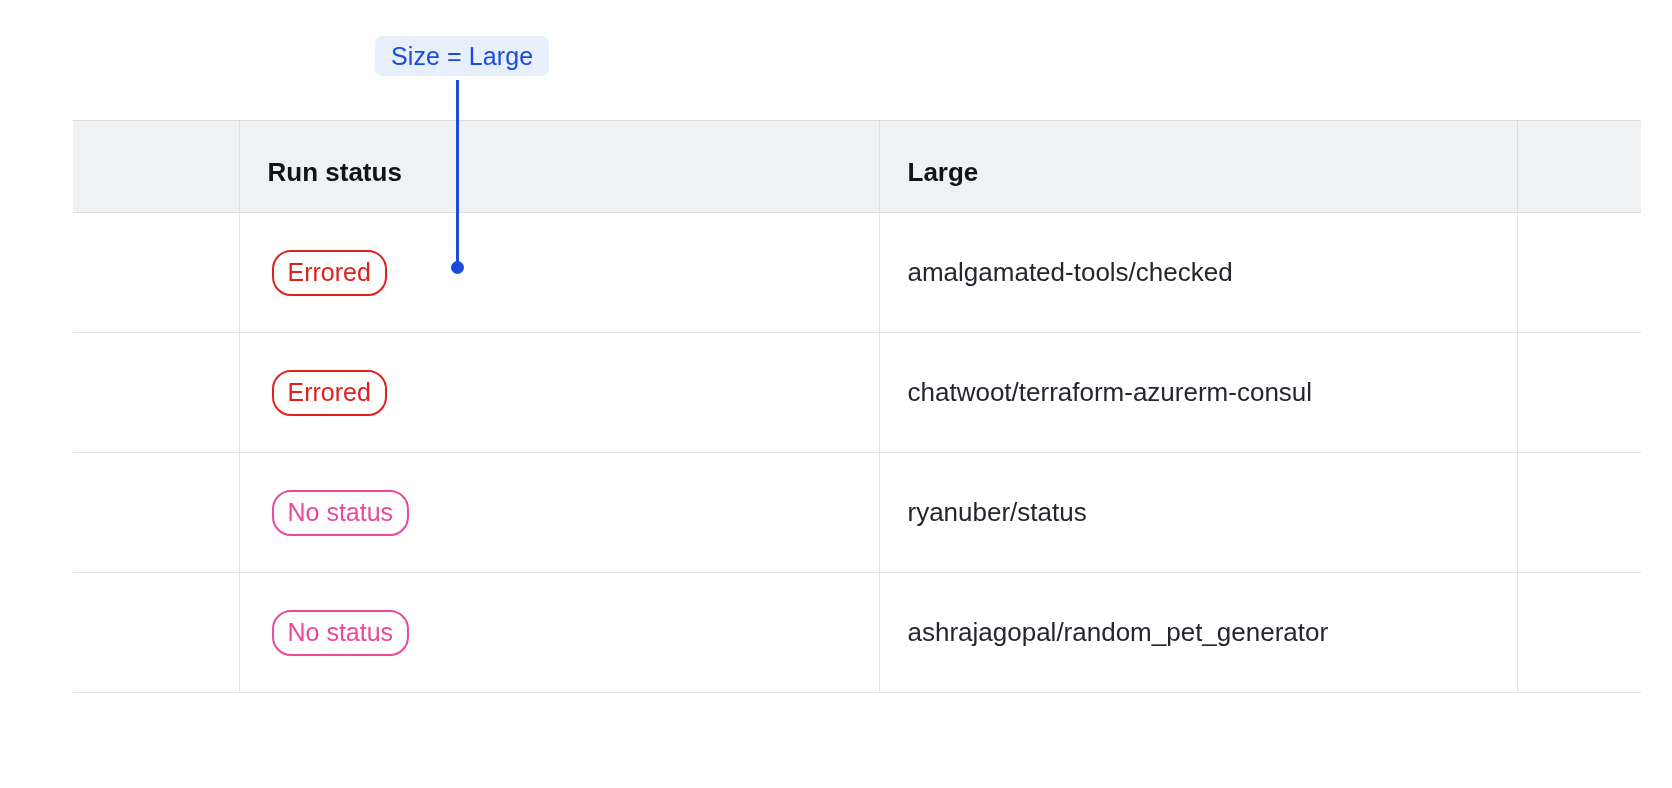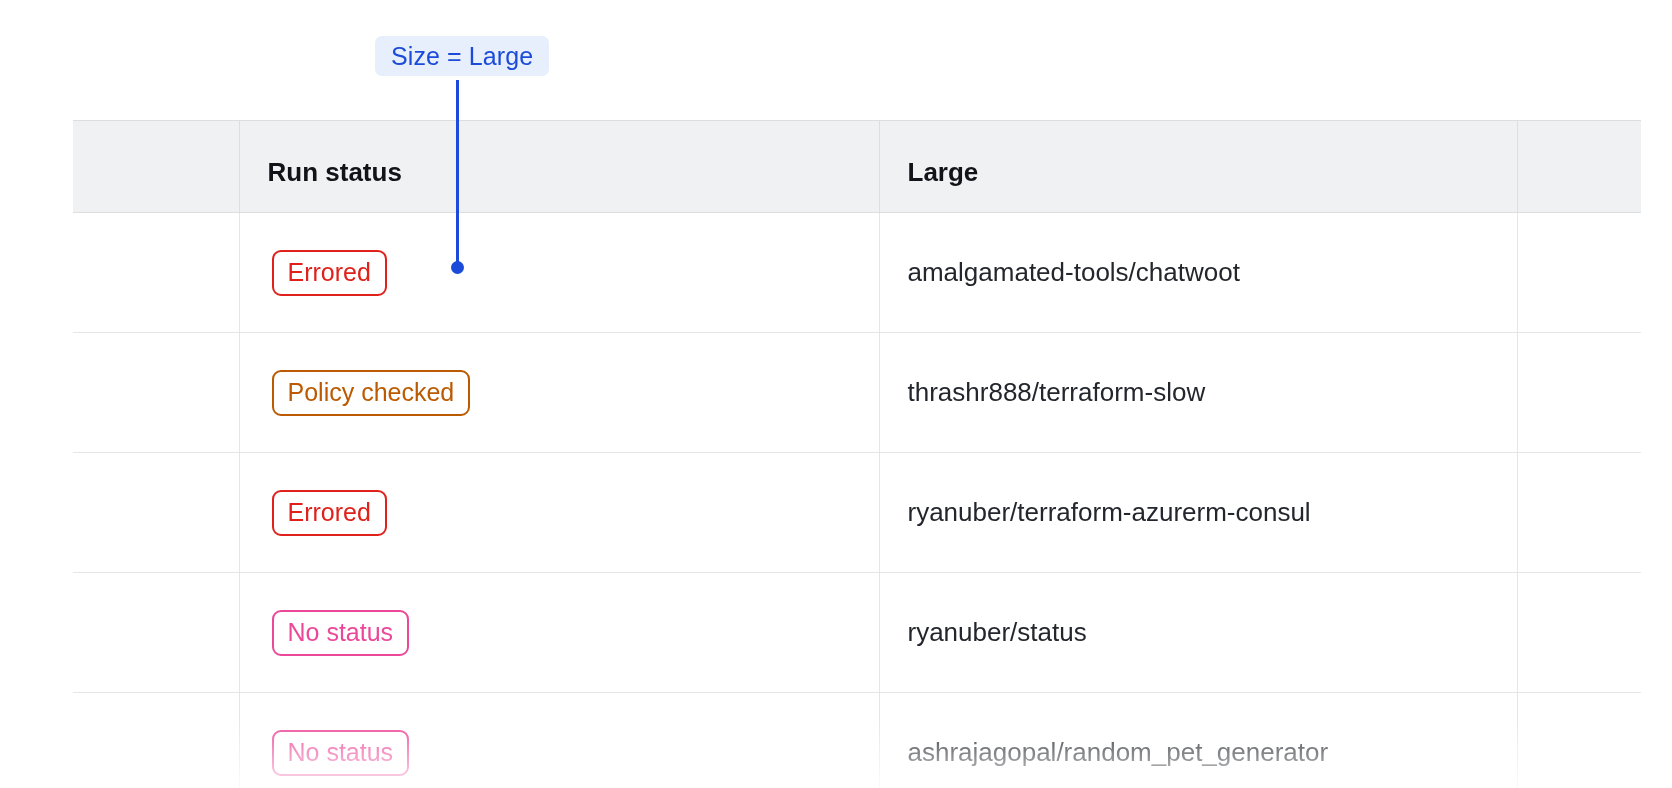--- a/index.html
+++ b/index.html
@@ -105,21 +105,21 @@
   table.runs tbody td.spacer-cell { padding: 0; }
   table.runs tbody td.tail-cell { border-right: none; }
 
   
   .pill {
     display: inline-flex;
     align-items: center;
     justify-content: center;
     height: 46px;
     padding: 0 14px;
-    border-radius: 9px;
+    border-radius: 19px;
     border: 2px solid currentColor;
     font-size: 25px;
     line-height: 1;
     background: #ffffff;
     white-space: nowrap;
   }
   .pill.errored        { color: #e0201b; }
   .pill.policy-checked { color: #bb5a00; }
   .pill.no-status      { color: #ec4899; }
 </style>
@@ -145,33 +145,27 @@
           <th class="spacer-head"></th>
           <th>Run status</th>
           <th>Large</th>
           <th class="tail-head"></th>
         </tr>
       </thead>
       <tbody id="runs-body">
           <tr>
             <td class="spacer-cell"></td>
             <td><span class="pill errored">Errored</span></td>
-            <td>amalgamated-tools/chatwoot</td>
-            <td class="tail-cell"></td>
-          </tr>
-          <tr>
-            <td class="spacer-cell"></td>
-            <td><span class="pill policy-checked">Policy checked</span></td>
-            <td>thrashr888/terraform-slow</td>
+            <td>amalgamated-tools/checked</td>
             <td class="tail-cell"></td>
           </tr>
           <tr>
             <td class="spacer-cell"></td>
             <td><span class="pill errored">Errored</span></td>
-            <td>ryanuber/terraform-azurerm-consul</td>
+            <td>chatwoot/terraform-azurerm-consul</td>
             <td class="tail-cell"></td>
           </tr>
           <tr>
             <td class="spacer-cell"></td>
             <td><span class="pill no-status">No status</span></td>
             <td>ryanuber/status</td>
             <td class="tail-cell"></td>
           </tr>
           <tr>
             <td class="spacer-cell"></td>

